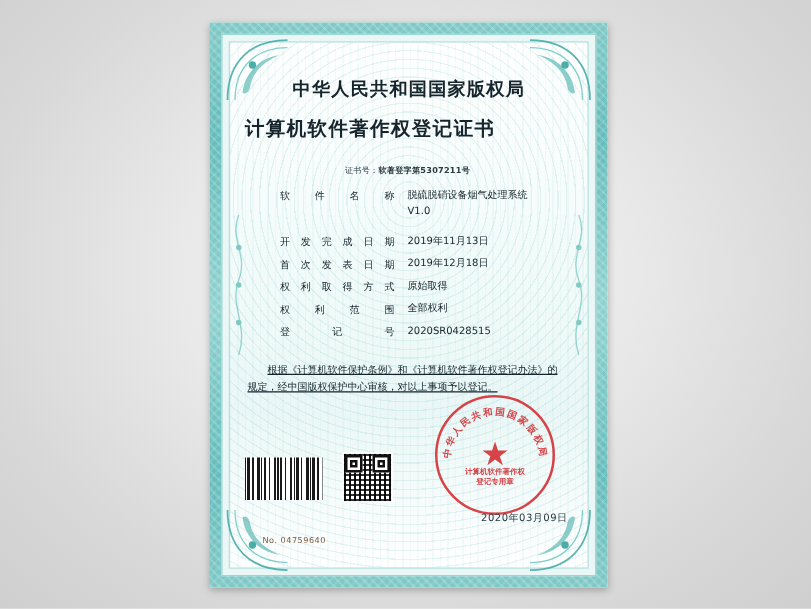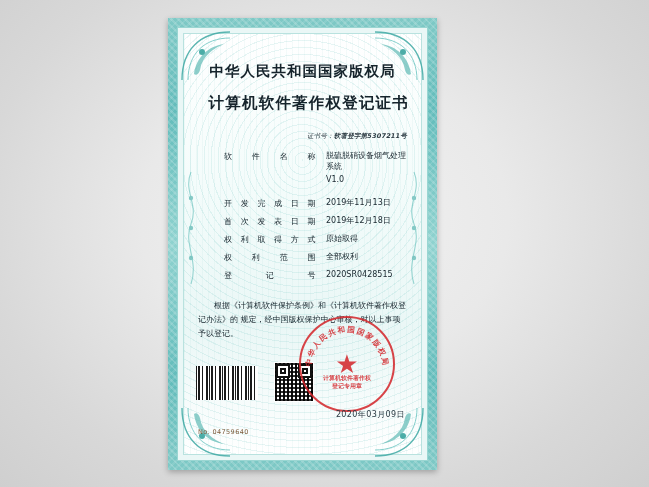--- a/index.html
+++ b/index.html
@@ -11,21 +11,21 @@
     height: 487px;
     background: radial-gradient(ellipse at 50% 45%, #f2f2f2 0%, #e9e9e9 40%, #d8d8d8 75%, #cfcfcf 100%);
     font-family: "DejaVu Sans", "Liberation Sans", sans-serif;
     overflow: hidden;
   }
 
   #certificate-wrap {
     position: absolute;
     left: 168px;
     top: 18px;
-    width: 269px;
+    width: 318px;
     height: 452px;
     background: #ffffff;
     box-shadow: 0 2px 6px rgba(0,0,0,0.28);
   }
 
   
   .frame-outer {
     position: absolute;
     inset: 0;
     background:
@@ -93,36 +93,35 @@
 
   .title-1 {
     text-align: center;
     font-size: 14.5px;
     font-weight: bold;
     letter-spacing: 1px;
     color: #16242c;
     margin-top: 14px;
   }
   .title-2 {
-    text-align: right;
+    text-align: left;
     font-size: 15.5px;
     font-weight: bold;
     letter-spacing: 1.2px;
     color: #16242c;
     margin-top: 12px;
   }
 
   .cert-no {
-    text-align: right;
+    text-align: center;
     font-size: 6.5px;
     color: #2b3a42;
     margin-top: 18px;
     padding-right: 2px;
     letter-spacing: 0.2px;
-    font-style: italic;
   }
   .cert-no .no-val { font-weight: bold; }
 
   .fields {
     margin-top: 10px;
     font-size: 8px;
     color: #16242c;
   }
   .field-row {
     display: flex;
@@ -149,20 +148,21 @@
   }
   .gap-top { margin-top: 13px; justify-content: center; }
 
   .statement {
     margin-top: 18px;
     font-size: 8px;
     line-height: 1.75;
     text-indent: 16px;
     color: #16242c;
     padding: 0 2px;
+    text-decoration: underline;
   }
 
   
   .bottom-area {
     position: absolute;
     left: 0; right: 0; bottom: 0;
     height: 120px;
   }
   .barcode {
     position: absolute;
@@ -234,21 +234,21 @@
     left: 0; right: 0; bottom: 20px;
     text-align: center;
     font-size: 6px;
     line-height: 1.35;
     color: #d4262b;
     font-weight: bold;
   }
 
   .footer-no {
     position: absolute;
-    left: 2px;
+    left: 14px;
     bottom: 6px;
     font-size: 6.5px;
     color: #7c5a3a;
     letter-spacing: 0.4px;
     margin-top: 20px;
   }
   .footer-date {
     position: absolute;
     right: 4px;
     bottom: 22px;

